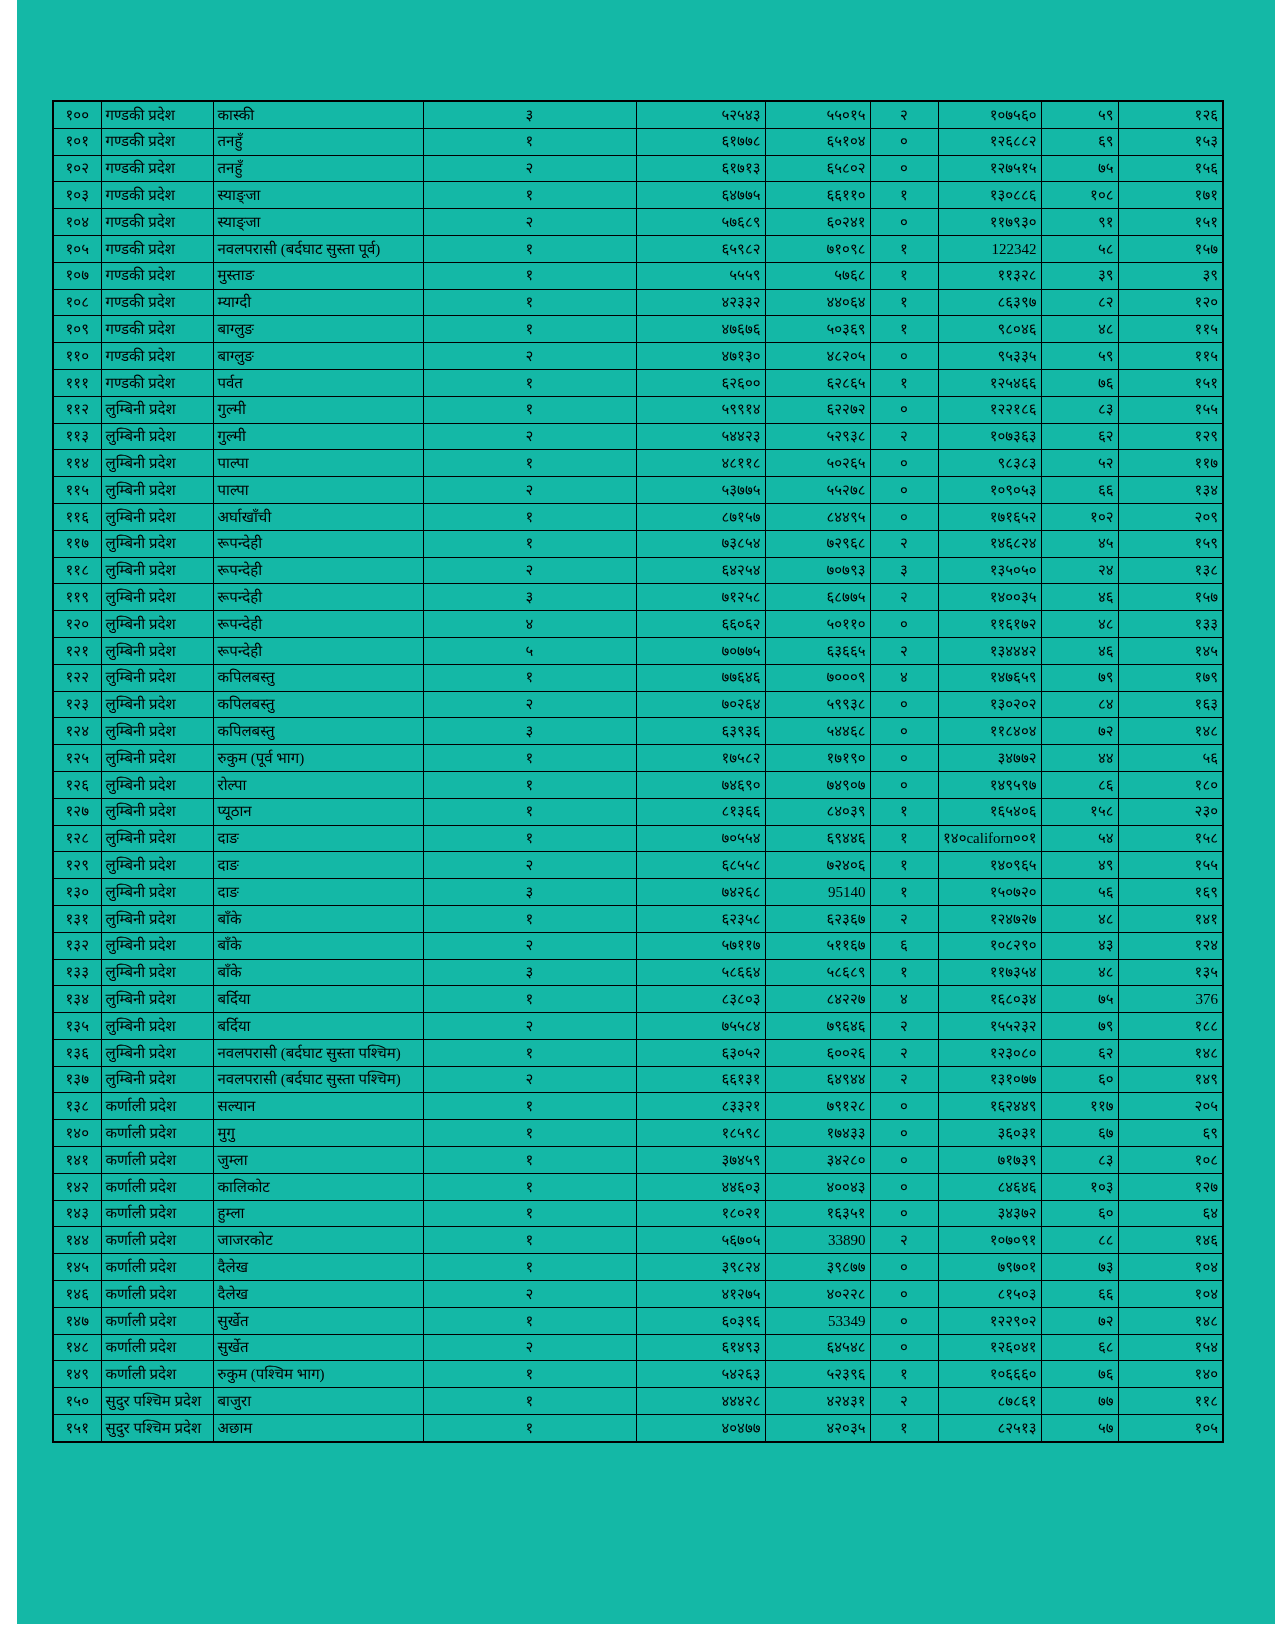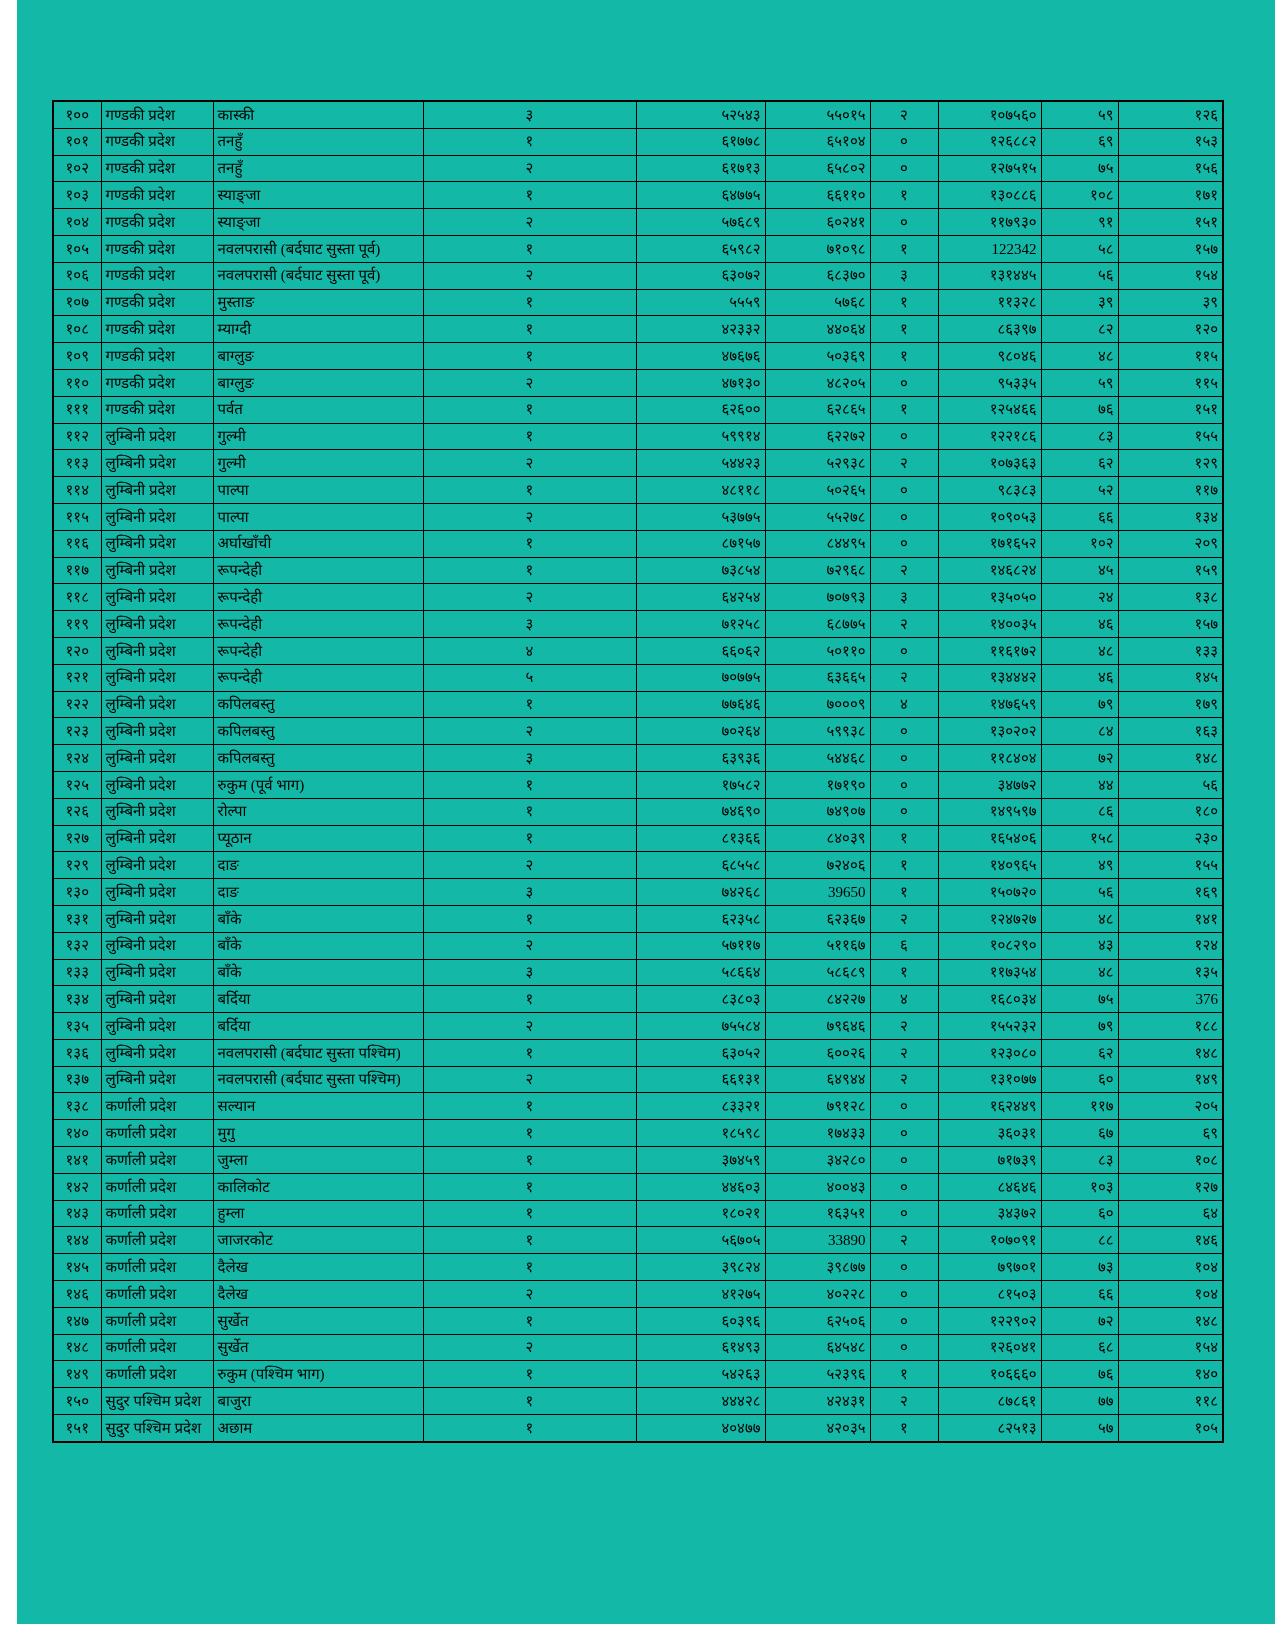--- a/index.html
+++ b/index.html
@@ -129,32 +129,20 @@
           <td class="al-l">नवलपरासी (बर्दघाट सुस्ता पूर्व)</td>
           <td class="al-c">१</td>
           <td class="al-r">६५९८२</td>
           <td class="al-r">७१०९८</td>
           <td class="al-c">१</td>
           <td class="al-r">122342</td>
           <td class="al-r">५८</td>
           <td class="al-r">१५७</td>
         </tr>
         <tr>
-          <td class="al-c">१०६</td>
-          <td class="al-l">गण्डकी प्रदेश</td>
-          <td class="al-l">नवलपरासी (बर्दघाट सुस्ता पूर्व)</td>
-          <td class="al-c">२</td>
-          <td class="al-r">६३०७२</td>
-          <td class="al-r">६८३७०</td>
-          <td class="al-c">३</td>
-          <td class="al-r">१३१४४५</td>
-          <td class="al-r">५६</td>
-          <td class="al-r">१५४</td>
-        </tr>
-        <tr>
           <td class="al-c">१०७</td>
           <td class="al-l">गण्डकी प्रदेश</td>
           <td class="al-l">मुस्ताङ</td>
           <td class="al-c">१</td>
           <td class="al-r">५५५९</td>
           <td class="al-r">५७६८</td>
           <td class="al-c">१</td>
           <td class="al-r">११३२८</td>
           <td class="al-r">३९</td>
           <td class="al-r">३९</td>
@@ -393,38 +381,50 @@
           <td class="al-l">प्यूठान</td>
           <td class="al-c">१</td>
           <td class="al-r">८१३६६</td>
           <td class="al-r">८४०३९</td>
           <td class="al-c">१</td>
           <td class="al-r">१६५४०६</td>
           <td class="al-r">१५८</td>
           <td class="al-r">२३०</td>
         </tr>
         <tr>
+          <td class="al-c">१२८</td>
+          <td class="al-l">लुम्बिनी प्रदेश</td>
+          <td class="al-l">दाङ</td>
+          <td class="al-c">१</td>
+          <td class="al-r">७०५५४</td>
+          <td class="al-r">६९४४६</td>
+          <td class="al-c">१</td>
+          <td class="al-r">१४०californ००१</td>
+          <td class="al-r">५४</td>
+          <td class="al-r">१५८</td>
+        </tr>
+        <tr>
           <td class="al-c">१२९</td>
           <td class="al-l">लुम्बिनी प्रदेश</td>
           <td class="al-l">दाङ</td>
           <td class="al-c">२</td>
           <td class="al-r">६८५५८</td>
           <td class="al-r">७२४०६</td>
           <td class="al-c">१</td>
           <td class="al-r">१४०९६५</td>
           <td class="al-r">४९</td>
           <td class="al-r">१५५</td>
         </tr>
         <tr>
           <td class="al-c">१३०</td>
           <td class="al-l">लुम्बिनी प्रदेश</td>
           <td class="al-l">दाङ</td>
           <td class="al-c">३</td>
           <td class="al-r">७४२६८</td>
-          <td class="al-r">39650</td>
+          <td class="al-r">95140</td>
           <td class="al-c">१</td>
           <td class="al-r">१५०७२०</td>
           <td class="al-r">५६</td>
           <td class="al-r">१६९</td>
         </tr>
         <tr>
           <td class="al-c">१३१</td>
           <td class="al-l">लुम्बिनी प्रदेश</td>
           <td class="al-l">बाँके</td>
           <td class="al-c">१</td>
@@ -602,21 +602,21 @@
           <td class="al-r">८१५०३</td>
           <td class="al-r">६६</td>
           <td class="al-r">१०४</td>
         </tr>
         <tr>
           <td class="al-c">१४७</td>
           <td class="al-l">कर्णाली प्रदेश</td>
           <td class="al-l">सुर्खेत</td>
           <td class="al-c">१</td>
           <td class="al-r">६०३९६</td>
-          <td class="al-r">६२५०६</td>
+          <td class="al-r">53349</td>
           <td class="al-c">०</td>
           <td class="al-r">१२२९०२</td>
           <td class="al-r">७२</td>
           <td class="al-r">१४८</td>
         </tr>
         <tr>
           <td class="al-c">१४८</td>
           <td class="al-l">कर्णाली प्रदेश</td>
           <td class="al-l">सुर्खेत</td>
           <td class="al-c">२</td>

